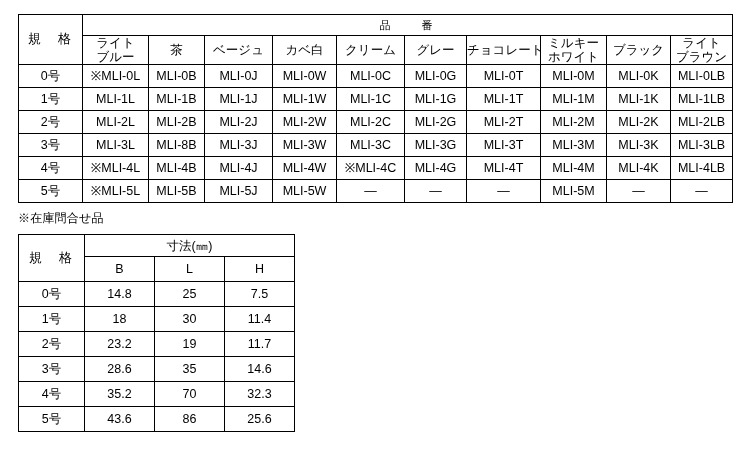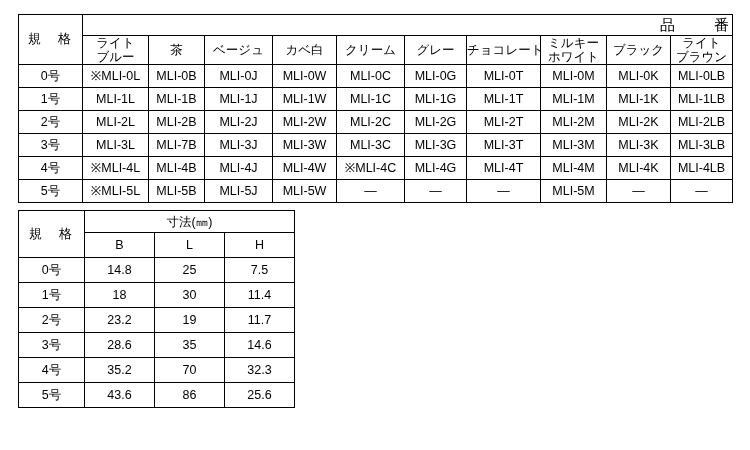--- a/index.html
+++ b/index.html
@@ -34,23 +34,22 @@
     vertical-align: middle;
     font-size: 12.5px;
     font-weight: normal;
     padding: 0;
     height: 22px;
     line-height: 1.12;
     white-space: nowrap;
   }
   table.main-table th.group-head {
     height: 20px;
-    font-size: 15px;
+    font-size: 11px;
     letter-spacing: 3px;
-    text-align: right;
   }
   table.main-table th.spec-head {
     font-size: 13px;
     letter-spacing: 2px;
   }
   .two-line {
     font-size: 11.5px;
     line-height: 1.18;
   }
   .one-line-small {
@@ -178,21 +177,21 @@
       <td>MLI-2C</td>
       <td>MLI-2G</td>
       <td>MLI-2T</td>
       <td>MLI-2M</td>
       <td>MLI-2K</td>
       <td>MLI-2LB</td>
     </tr>
     <tr>
       <td class="rowlabel">3号</td>
       <td>MLI-3L</td>
-      <td>MLI-7B</td>
+      <td>MLI-8B</td>
       <td>MLI-3J</td>
       <td>MLI-3W</td>
       <td>MLI-3C</td>
       <td>MLI-3G</td>
       <td>MLI-3T</td>
       <td>MLI-3M</td>
       <td>MLI-3K</td>
       <td>MLI-3LB</td>
     </tr>
     <tr>
@@ -217,20 +216,21 @@
       <td class="dash">—</td>
       <td class="dash">—</td>
       <td class="dash">—</td>
       <td>MLI-5M</td>
       <td class="dash">—</td>
       <td class="dash">—</td>
     </tr>
   </tbody>
     </table>
 
+  <div class="note">※在庫問合せ品</div>
 
   <table class="dim-table">
     <colgroup>
       <col style="width:66px">
       <col style="width:70px">
       <col style="width:70px">
       <col style="width:70px">
     </colgroup>
     <tbody>
         <tr>

